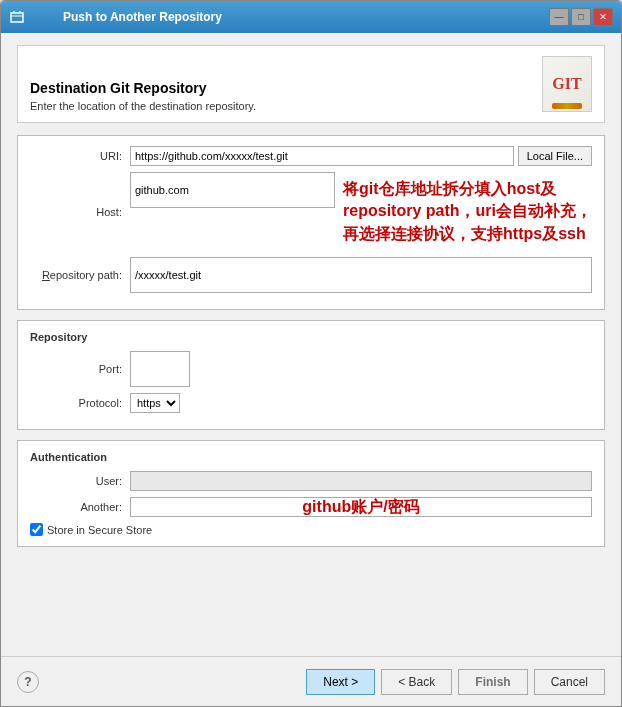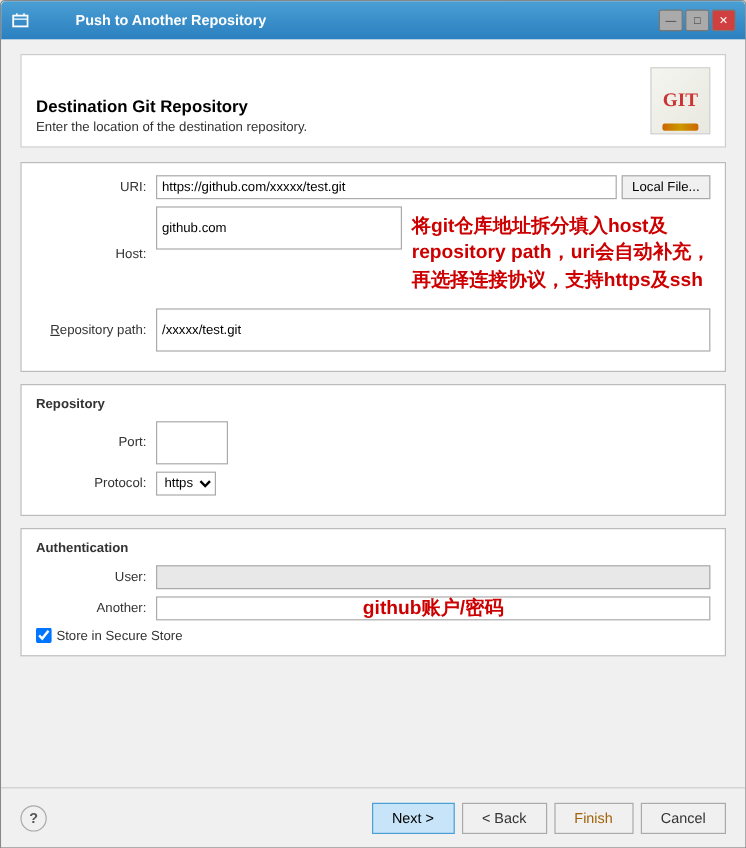--- a/index.html
+++ b/index.html
@@ -242,22 +242,23 @@
       background: #f0f0f0;
       cursor: pointer;
       color: #333;
     }
     .nav-btn.primary {
       background: #c8e4f8;
       border-color: #4a9fd4;
       color: #000;
     }
     .nav-btn:disabled {
-      color: #a16207;
+      color: #737373;
       cursor: default;
+      font-weight: bold;
     }
     .password-hint {
       color: #cc0000;
       font-size: 16px;
       font-weight: bold;
       flex: 1;
       text-align: center;
     }
     .form-input-blurred {
       flex: 1;

